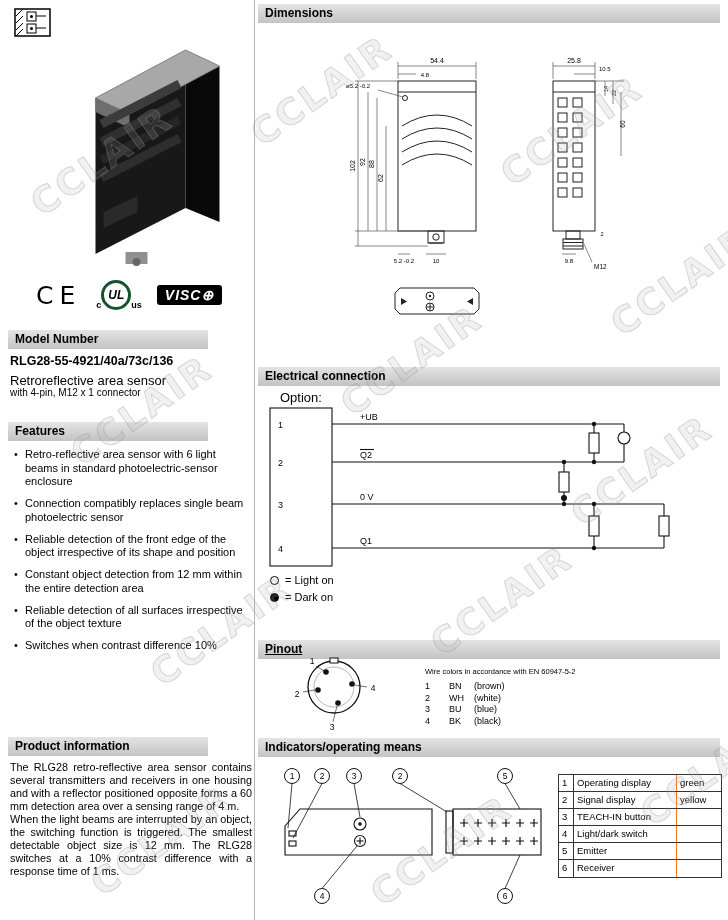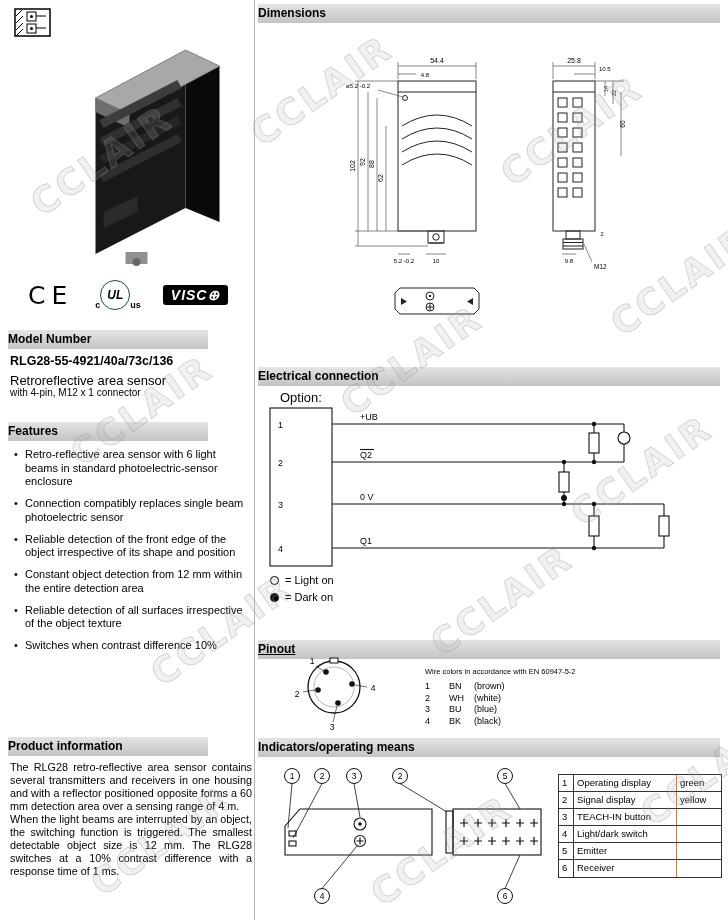--- a/index.html
+++ b/index.html
@@ -8,43 +8,43 @@
   .page { position:relative; width:728px; height:920px; background:#fff; overflow:hidden; }
 
   
   .wm { position:absolute; font-family:"DejaVu Sans", sans-serif; font-weight:bold;
         font-size:36px; letter-spacing:3px; transform:rotate(-35deg);
         color:rgba(165,165,165,0.16); -webkit-text-stroke:1px rgba(150,150,150,0.35);
         pointer-events:none; z-index:6; }
 
   .sep { position:absolute; left:254px; top:0; width:1px; height:920px; background:#b5b5b5; }
 
-  .hdr { position:absolute; height:19px; line-height:19px; 
+  .hdr { position:absolute; height:19px; line-height:19px; padding-left:7px;
          font-size:12px; font-weight:bold;
          background:linear-gradient(to bottom,#e4e4e4,#c3c3c3); }
   .hdr-left  { left:8px;  width:200px; }
   .hdr-right { left:258px; width:462px; }
 
   #h-model    { top:330px; }
   #h-features { top:422px; }
   #h-prodinfo { top:737px; }
   #h-dims     { top:4px; }
   #h-elec     { top:367px; }
   #h-pinout   { top:640px;text-decoration:underline; }
   #h-ind      { top:738px; }
 
   .abs { position:absolute; }
 
   #lc-icon { left:14px; top:8px; }
   #photo   { left:66px; top:36px; }
 
-  #certs { left:28px; top:276px; width:216px; height:38px; display:flex; align-items:center; gap:22px; }
+  #certs { left:36px; top:276px; width:216px; height:38px; display:flex; align-items:center; gap:15px; }
   .ce-mark { font-family:"DejaVu Sans", sans-serif; font-size:25px; letter-spacing:6px; }
   .ul-wrap { display:flex; align-items:flex-end; }
-  .ul-circle { width:30px; height:30px; border:1px solid #14532d; border-radius:50%;
+  .ul-circle { width:30px; height:30px; border:3px solid #14532d; border-radius:50%;
                display:flex; align-items:center; justify-content:center;
                font-weight:bold; font-style:italic; font-size:12px; }
   .ul-c,.ul-us { font-size:9px; font-weight:bold; }
   .visco { background:#000; color:#fff; font-weight:bold; font-style:italic;
            font-size:14px; padding:2px 8px; border-radius:3px; letter-spacing:1px; }
 
   #model-number { left:10px; top:354px; font-size:12.5px; font-weight:bold; width:242px; }
   #model-type   { left:10px; top:373px; font-size:13px; width:242px; }
   #model-conn   { left:10px; top:387px; font-size:10px; width:242px; }
 

